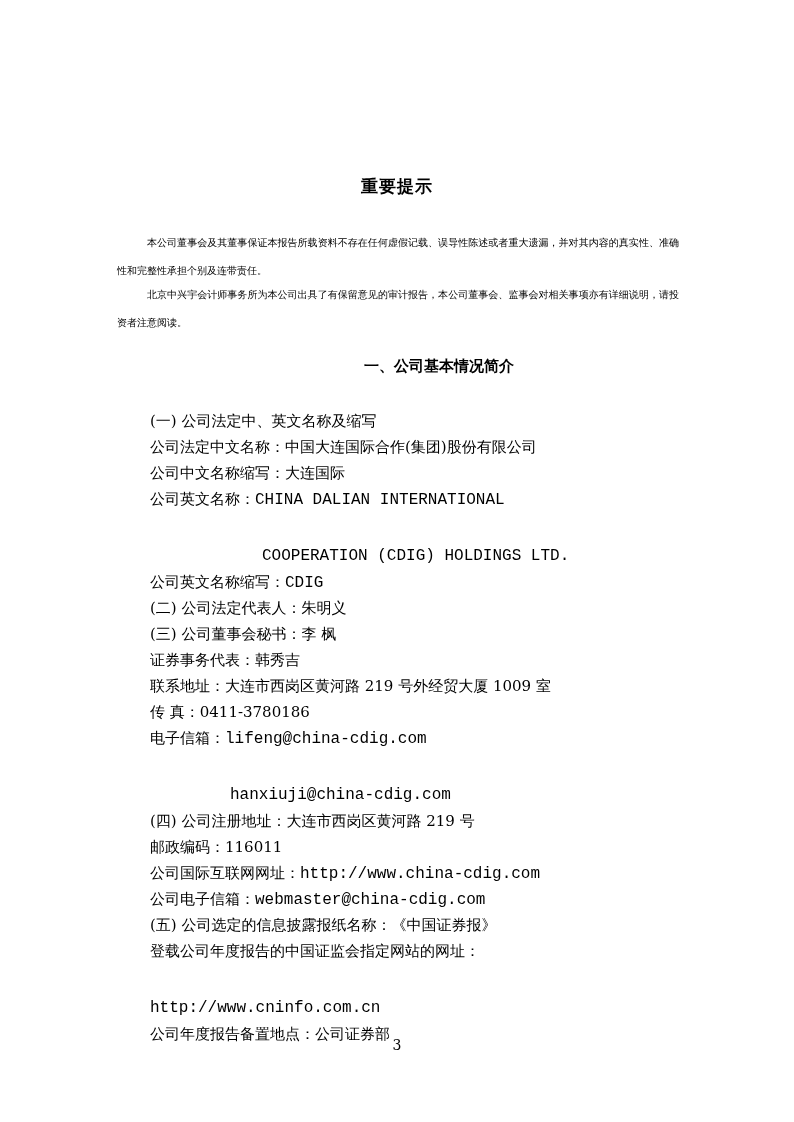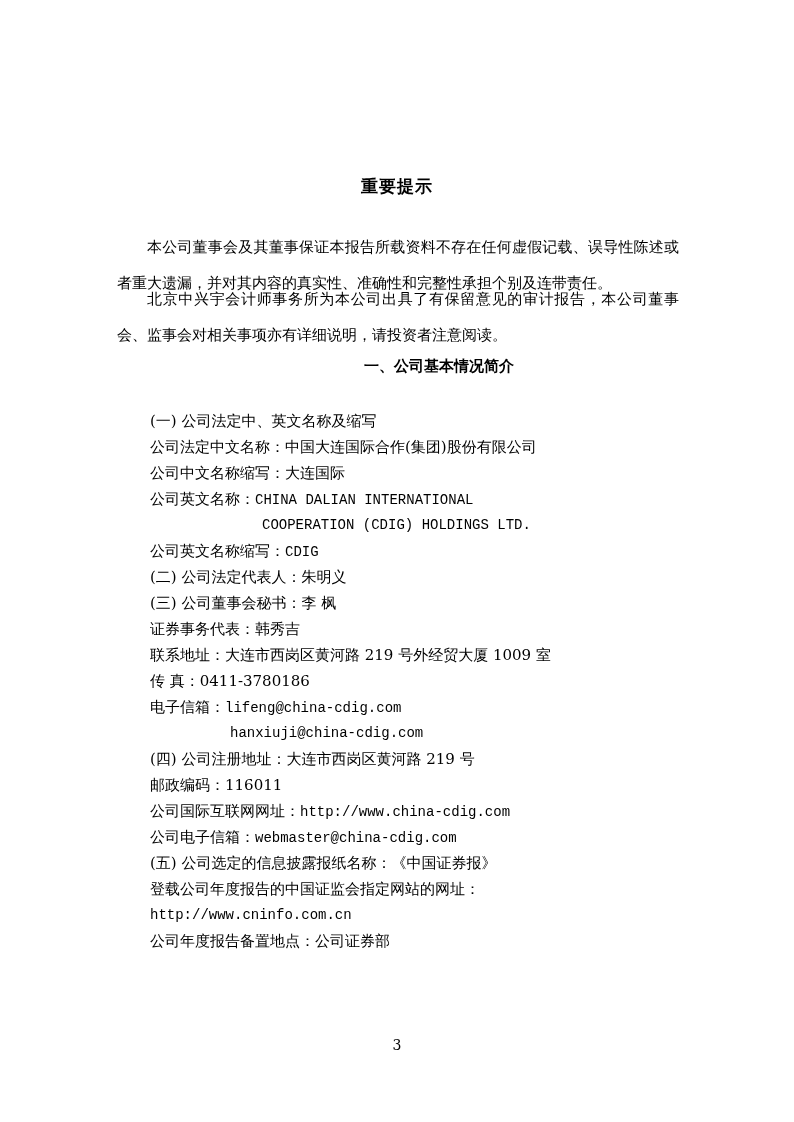--- a/index.html
+++ b/index.html
@@ -1,29 +1,29 @@
 <!DOCTYPE html>
 <html><head>
 <meta charset="utf-8">
 <style>
   html, body { margin: 0; padding: 0; background: #ffffff; }
   body { width: 794px; height: 1122px; position: relative; overflow: hidden;
          font-family: "DejaVu Serif", "Liberation Serif", serif; color: #000; }
   .page { position: absolute; left: 0; top: 0; width: 794px; height: 976px; }
   .title { position: absolute; top: 175px; left: 0; width: 794px; text-align: center;
            font-size: 17px; font-weight: bold; letter-spacing: 1px; }
-  .para { position: absolute; left: 117px; width: 562px; font-size: 15px; line-height: 36px;
+  .para { position: absolute; left: 117px; width: 562px; font-size: 10px; line-height: 28px;
           text-indent: 30px; text-align: justify; }
   .p1 { top: 229px; }
   .p2 { top: 281px; }
   .section { position: absolute; top: 357px; left: 0; width: 794px; text-align: center;
              font-size: 15px; font-weight: bold; padding-left: 42px; }
   .list { position: absolute; left: 150px; top: 408px; font-size: 15px; }
   .line { height: 26px; line-height: 26px; white-space: nowrap; }
-  .mono { font-family: "Liberation Mono", "DejaVu Sans Mono", monospace; font-size: 14px; }
+  .mono { font-family: "Liberation Mono", "DejaVu Sans Mono", monospace; font-size: 16px; margin-top: 31px; }
   .indent-en { padding-left: 112px; }
   .indent-mail { padding-left: 80px; }
   .pagenum { position: absolute; top: 1037px; left: 0; width: 794px; text-align: center; font-size: 14px; }
 </style>
 </head>
 <body>
 
 <div class="page">
   <div class="title">重要提示</div>
   <div class="para p1">本公司董事会及其董事保证本报告所载资料不存在任何虚假记载、误导性陈述或者重大遗漏，并对其内容的真实性、准确性和完整性承担个别及连带责任。</div>

